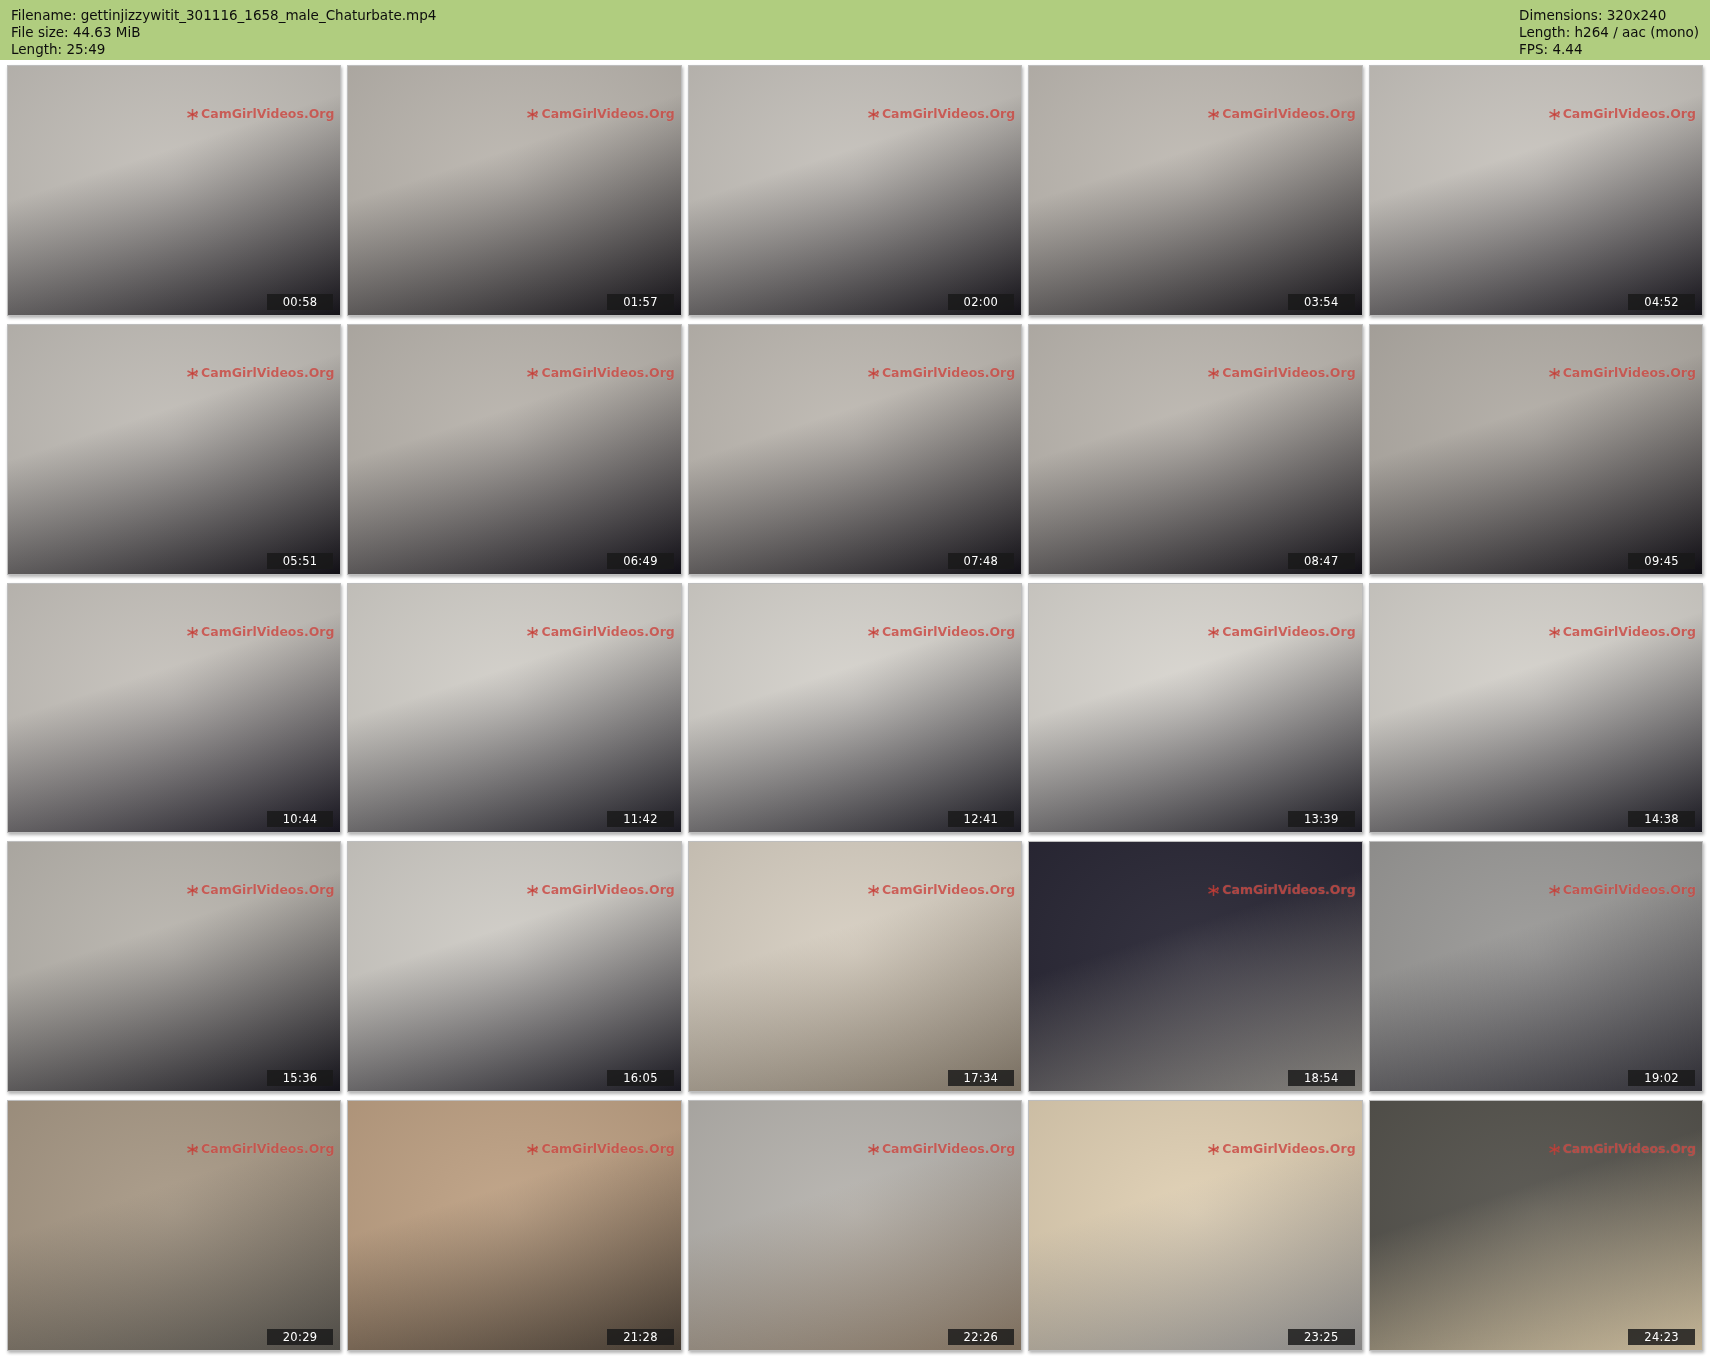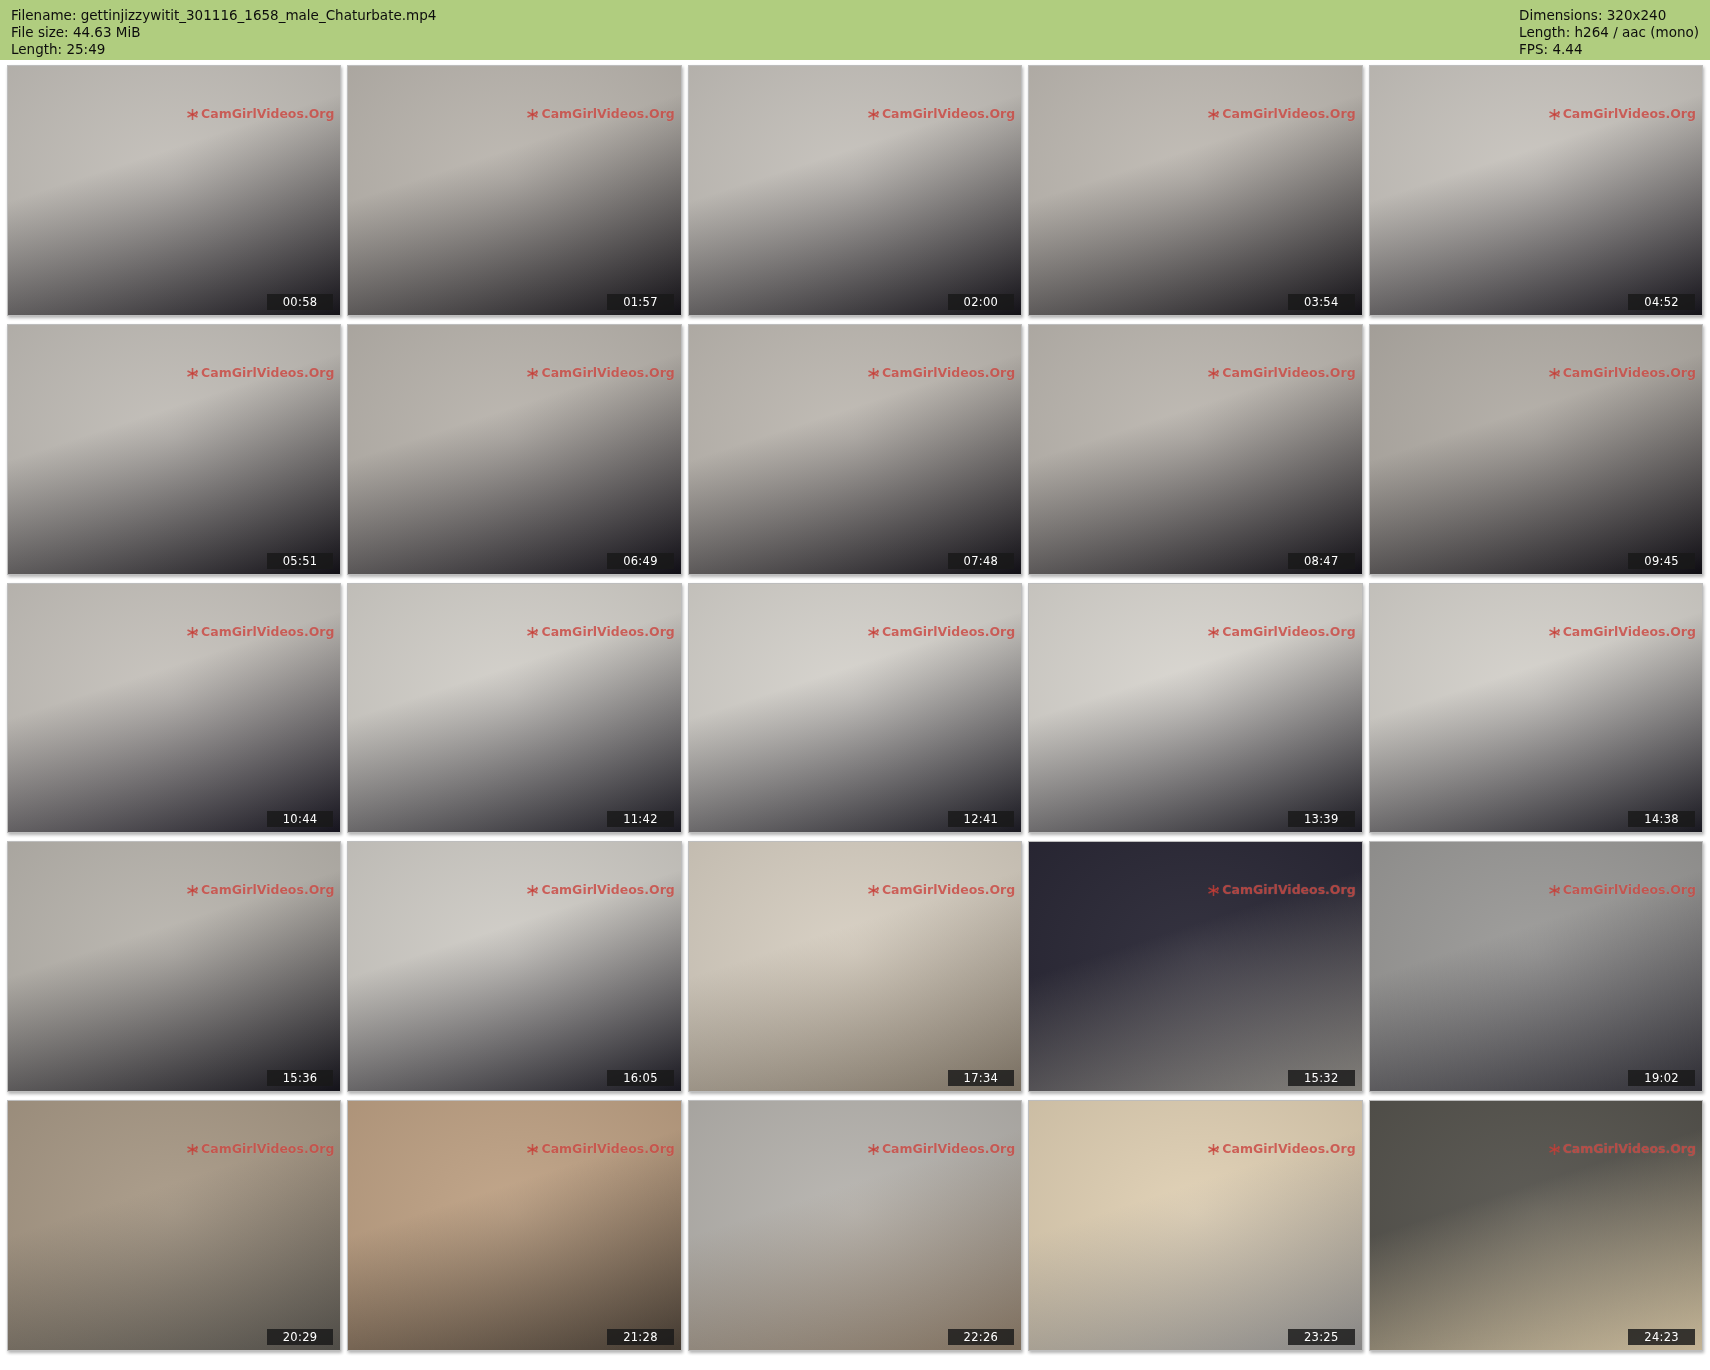--- a/index.html
+++ b/index.html
@@ -369,21 +369,21 @@
       <svg width="13" height="13" viewBox="0 0 13 13">
         <g stroke="rgba(198,62,55,0.78)" stroke-width="1.6" fill="none">
           <line x1="6.5" y1="1" x2="6.5" y2="12"></line>
           <line x1="1.5" y1="4" x2="11.5" y2="9"></line>
           <line x1="11.5" y1="4" x2="1.5" y2="9"></line>
           <path d="M10.5 3 Q12 6 9.5 7.5" stroke-width="1.1"></path>
         </g>
       </svg>
       <span class="wm-text">CamGirlVideos.Org</span>
     </div>
-    <span class="ts">15:32</span>
+    <span class="ts">18:54</span>
   </div>
 
   <div class="thumb" style="background: linear-gradient(162deg, rgb(155, 154, 152) 0%, rgb(155, 154, 152) 38%, rgb(51, 50, 58) 100%);">
     <div class="vignette"></div>
     <div class="wm">
       <svg width="13" height="13" viewBox="0 0 13 13">
         <g stroke="rgba(198,62,55,0.78)" stroke-width="1.6" fill="none">
           <line x1="6.5" y1="1" x2="6.5" y2="12"></line>
           <line x1="1.5" y1="4" x2="11.5" y2="9"></line>
           <line x1="11.5" y1="4" x2="1.5" y2="9"></line>

